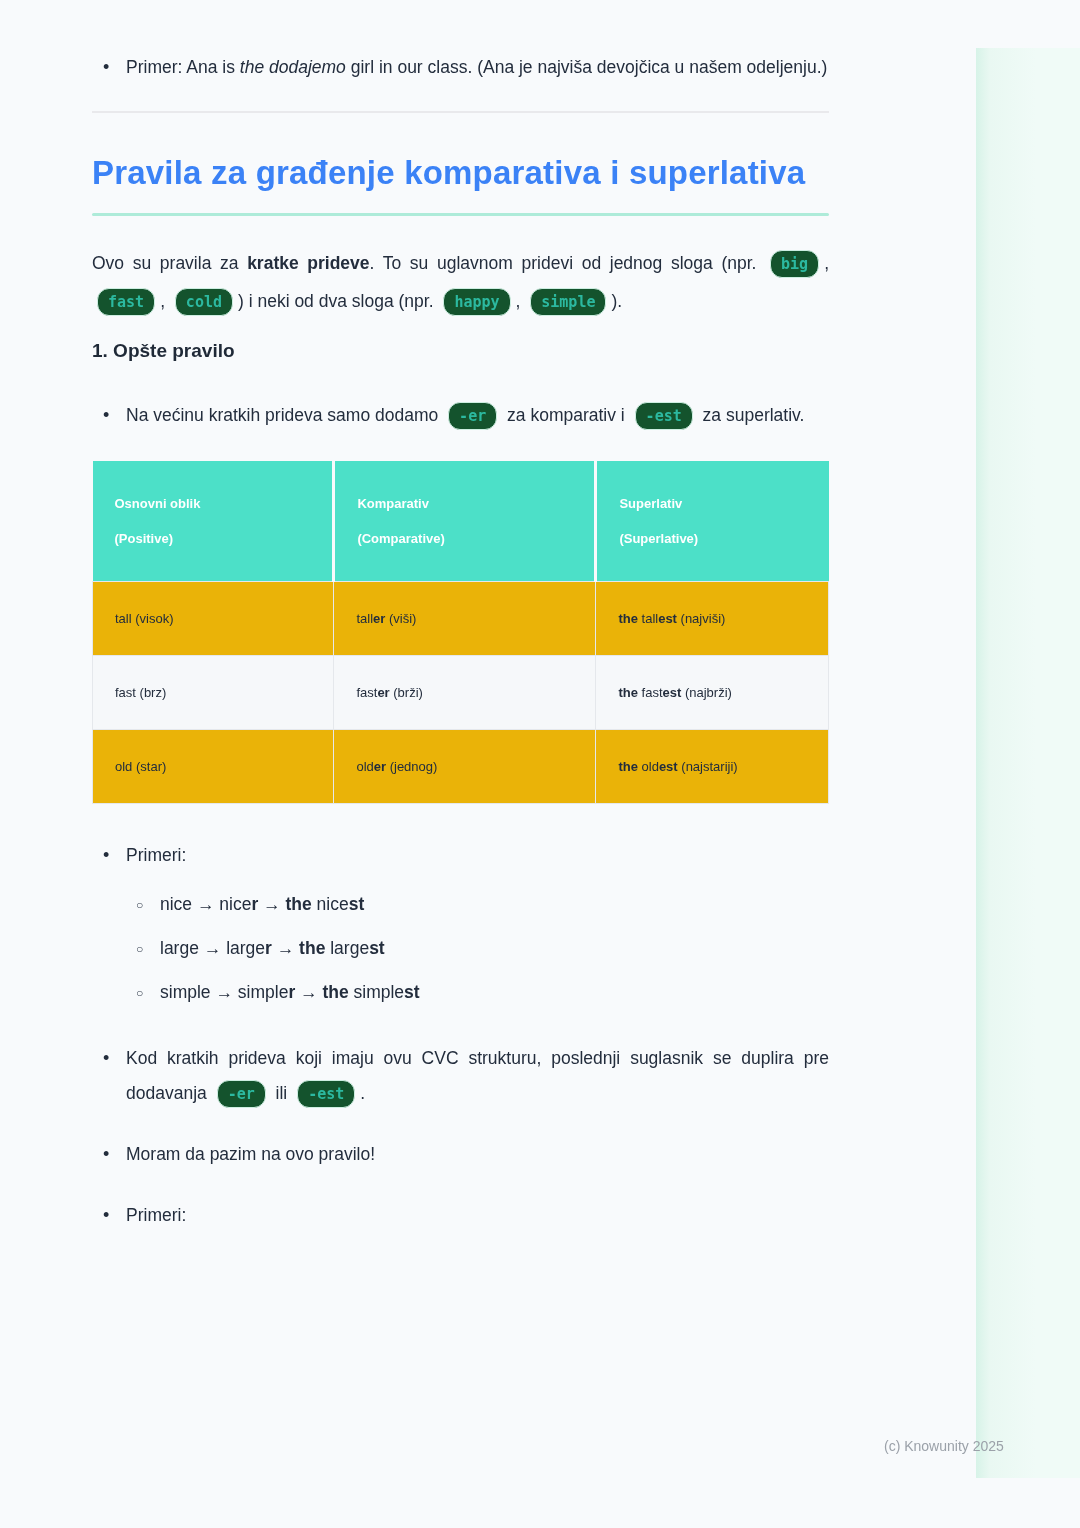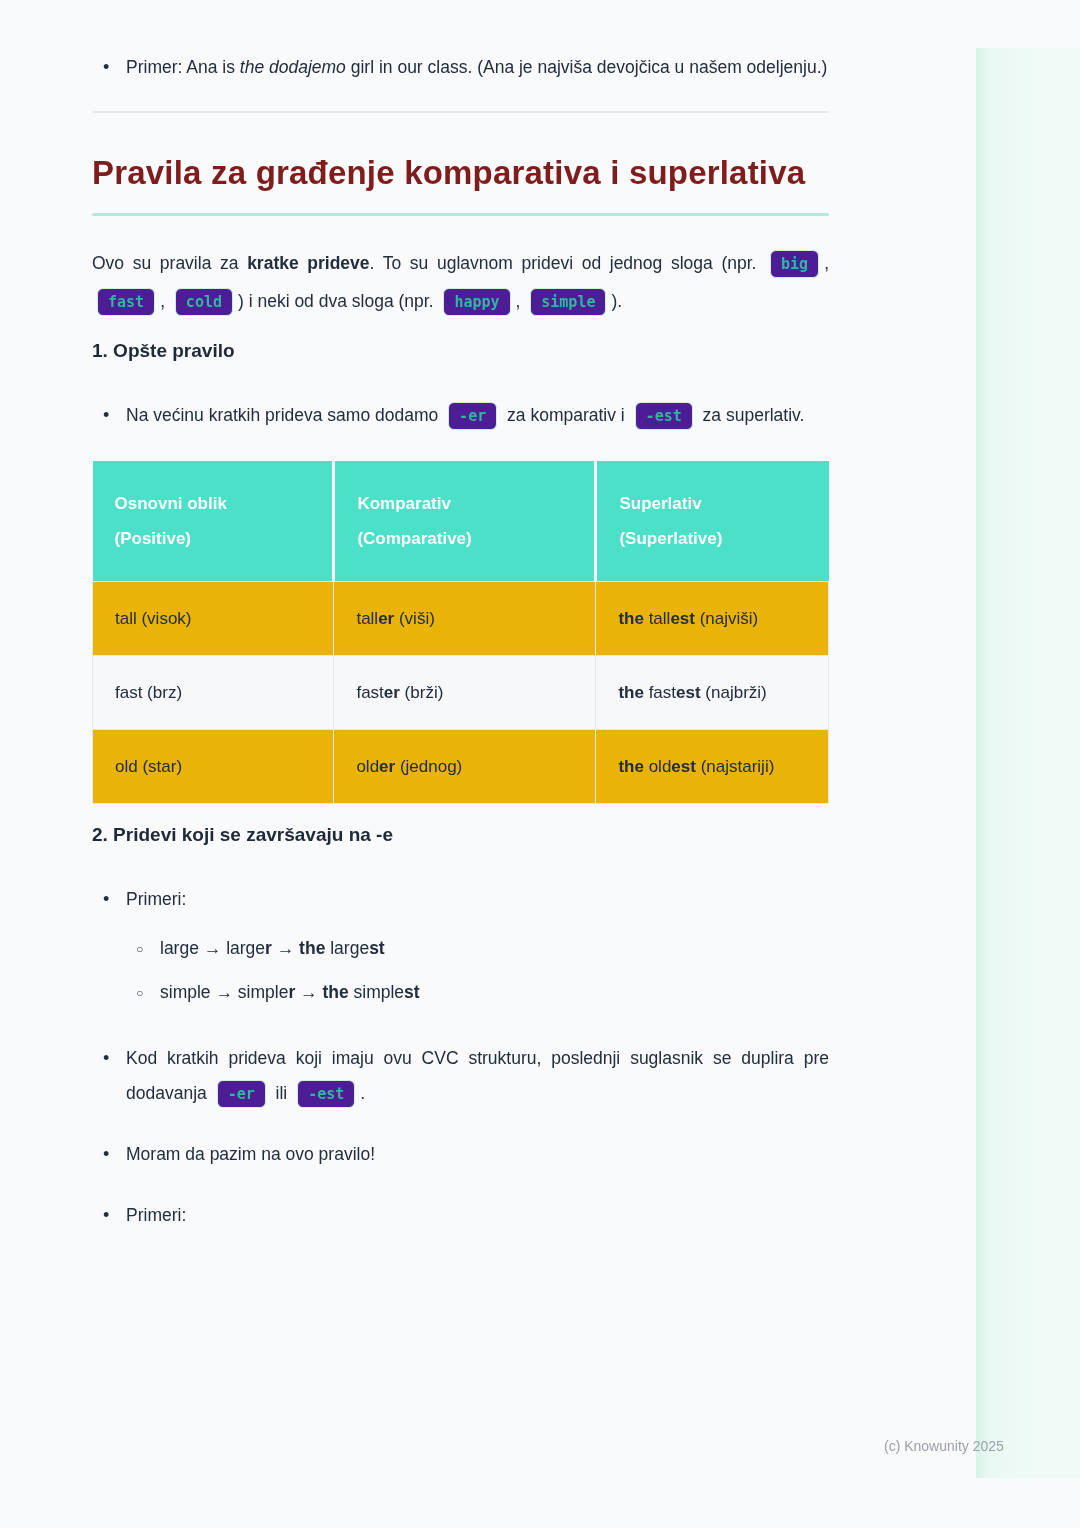--- a/index.html
+++ b/index.html
@@ -67,21 +67,21 @@
   .divider {
     border:none;
     border-top:2px solid #e9e9ec;
     margin-top:8px;
   }
   h1.doc-title {
     margin-top:36px;
     font-size:33px;
     line-height:48px;
     font-weight:700;
-    color:#7f1d1d;
+    color:#3b82f6;
     letter-spacing:0.2px;
   }
   .title-rule {
     margin-top:16px;
     height:3px;
     background:#aeebd9;
     border-radius:2px;
   }
   p.para {
     margin-top:28px;
@@ -93,41 +93,41 @@
     margin-top:18px;
     font-size:19px;
     line-height:26px;
     font-weight:700;
     color:#1f2937;
   }
   .after-sec { margin-top:34px; }
 
   .chip {
     display:inline-block;
-    background:#4c1d95;
+    background:#14532d;
     border:1px solid #cdeee1;
-    border-radius:6px;
+    border-radius:12px;
     padding:2px 10px;
     margin:0 5px;
     font-family:"DejaVu Sans Mono", monospace;
     font-size:15px;
     line-height:22px;
     color:#2cb9a0;
     font-weight:700;
     white-space:nowrap;
     vertical-align:baseline;
   }
   em { font-style:italic; }
   strong { font-weight:700; }
 
   table.gram {
     margin-top:28px;
     width:100%;
     border-collapse:collapse;
-    font-size:17px;
+    font-size:13px;
   }
   table.gram thead th {
     background:#4ce0c8;
     color:#ffffff;
     font-weight:700;
     text-align:left;
     padding:25px 16px 25px 22px;
     line-height:35px;
     border-right:3px solid #f8fafc;
   }
@@ -214,25 +214,27 @@
           <td><strong>the</strong><span> fast</span><strong>est</strong><span> (najbrži)</span></td>
         </tr>
         <tr>
           <td><span>old (star)</span></td>
           <td><span>old</span><strong>er</strong><span> (jednog)</span></td>
           <td><strong>the</strong><span> old</span><strong>est</strong><span> (najstariji)</span></td>
         </tr>
       </tbody>
     </table>
 
-    <h3 class="sec-title">2. Pridevi koji se završavaju na -e</h3>
     <ul class="blist after-sec">
       <li>
         <span><span>Primeri:</span></span>
         <ul class="sublist">
+          <li>
+            <span><span>nice → nice</span><strong>r</strong><span> → </span><strong>the</strong><span> nice</span><strong>st</strong></span>
+          </li>
           <li>
             <span><span>large → large</span><strong>r</strong><span> → </span><strong>the</strong><span> large</span><strong>st</strong></span>
           </li>
           <li>
             <span><span>simple → simple</span><strong>r</strong><span> → </span><strong>the</strong><span> simple</span><strong>st</strong></span>
           </li>
         </ul>
       </li>
     </ul>
 

